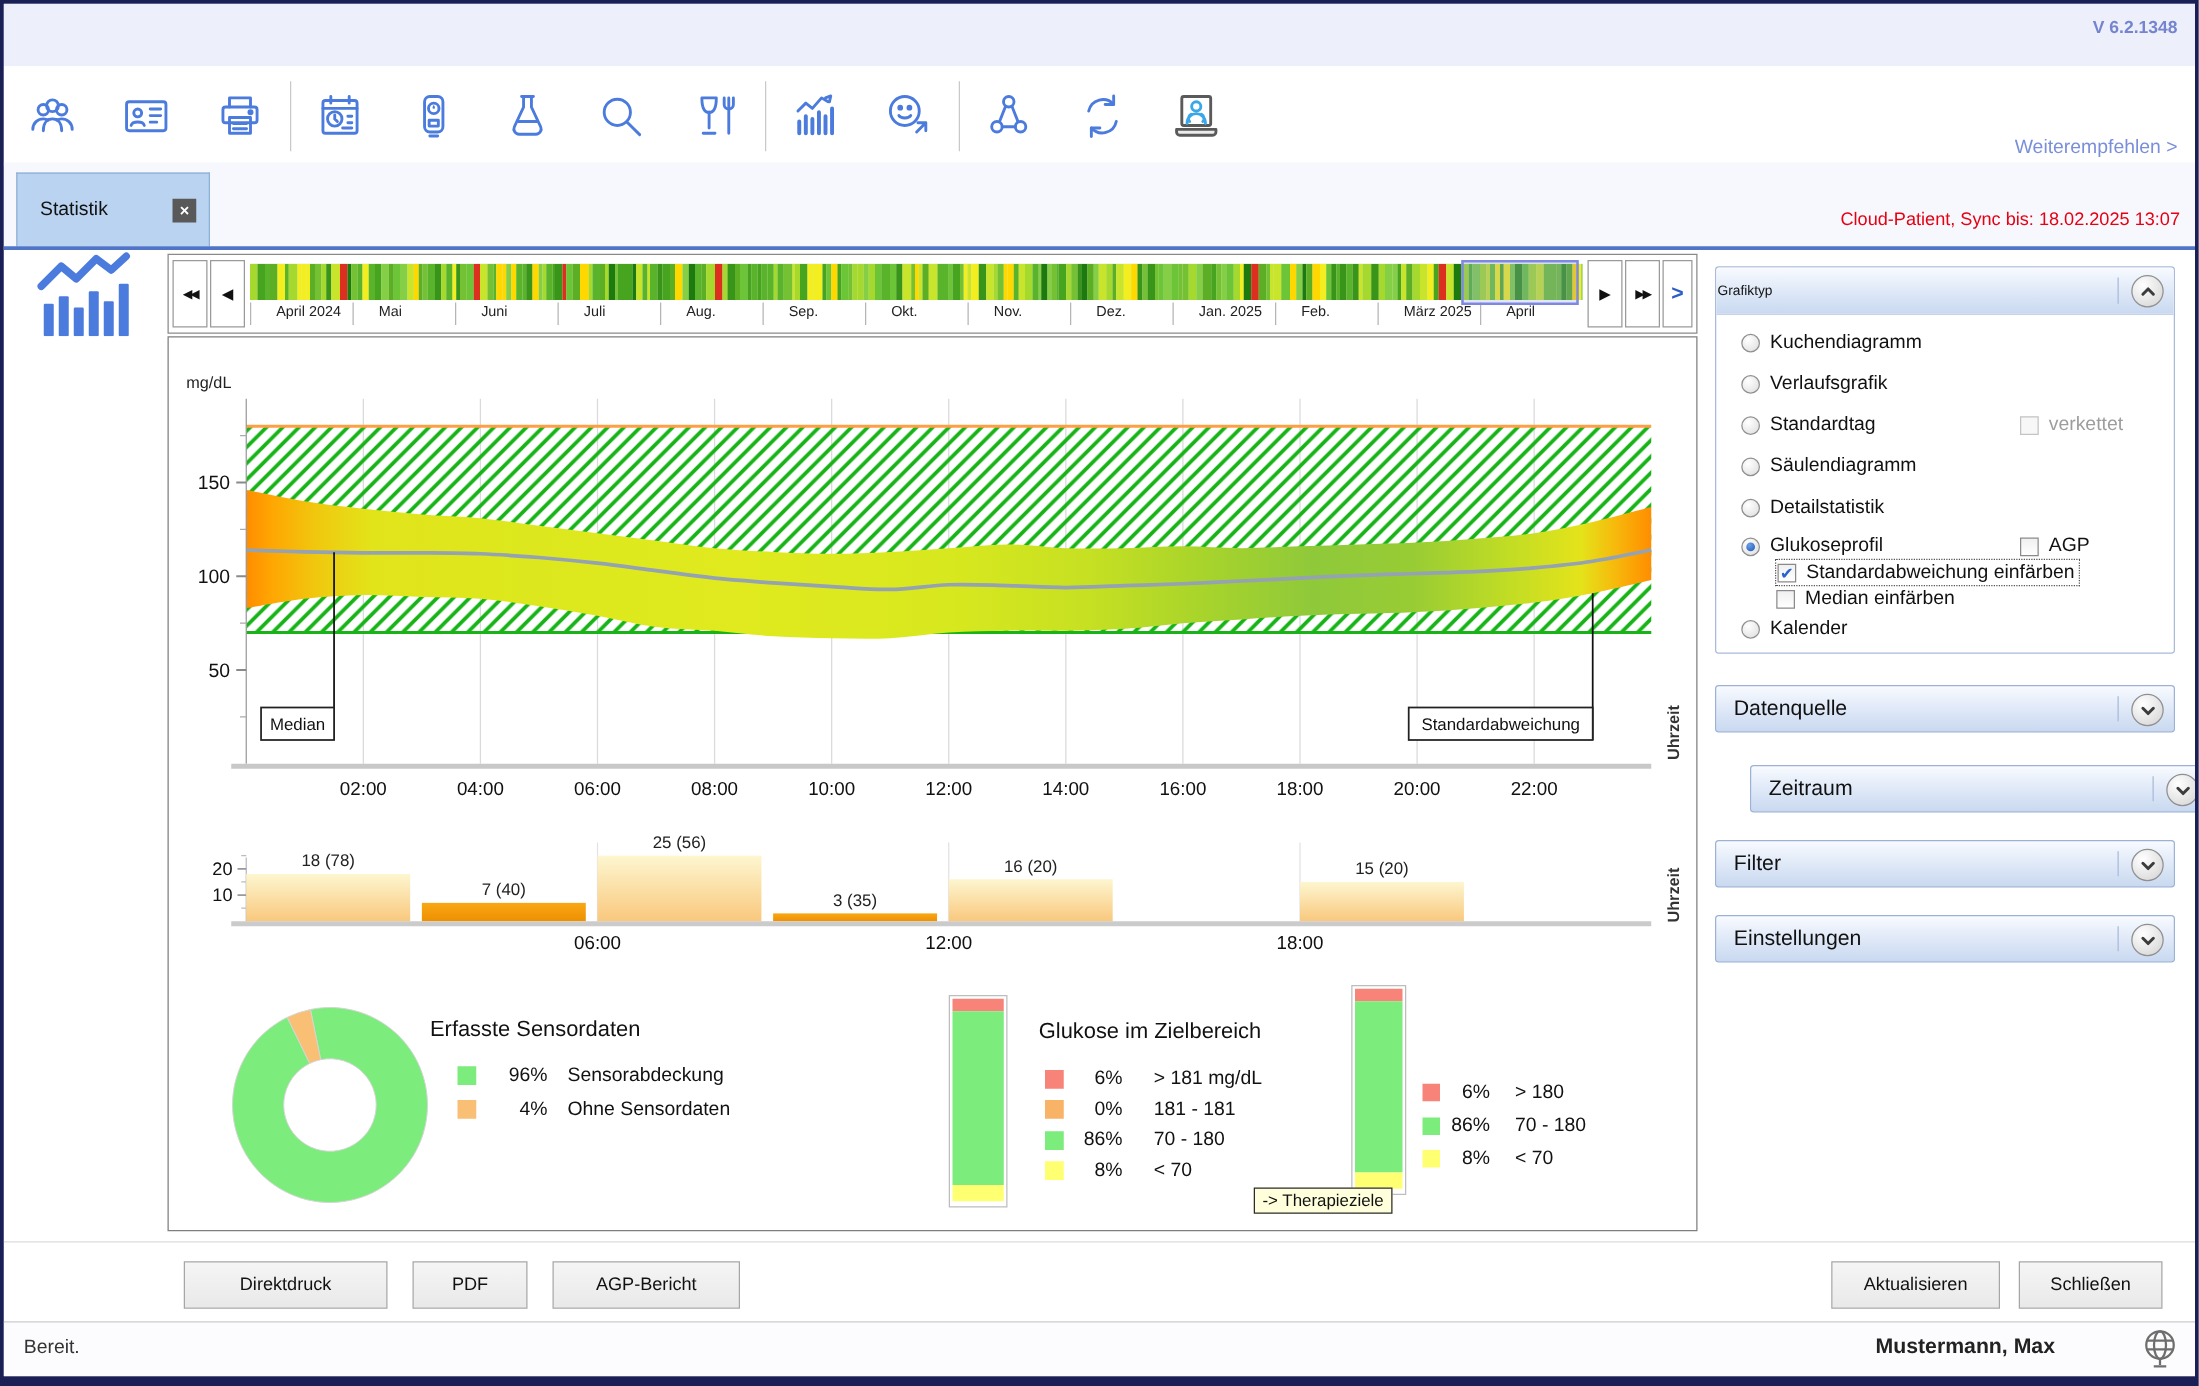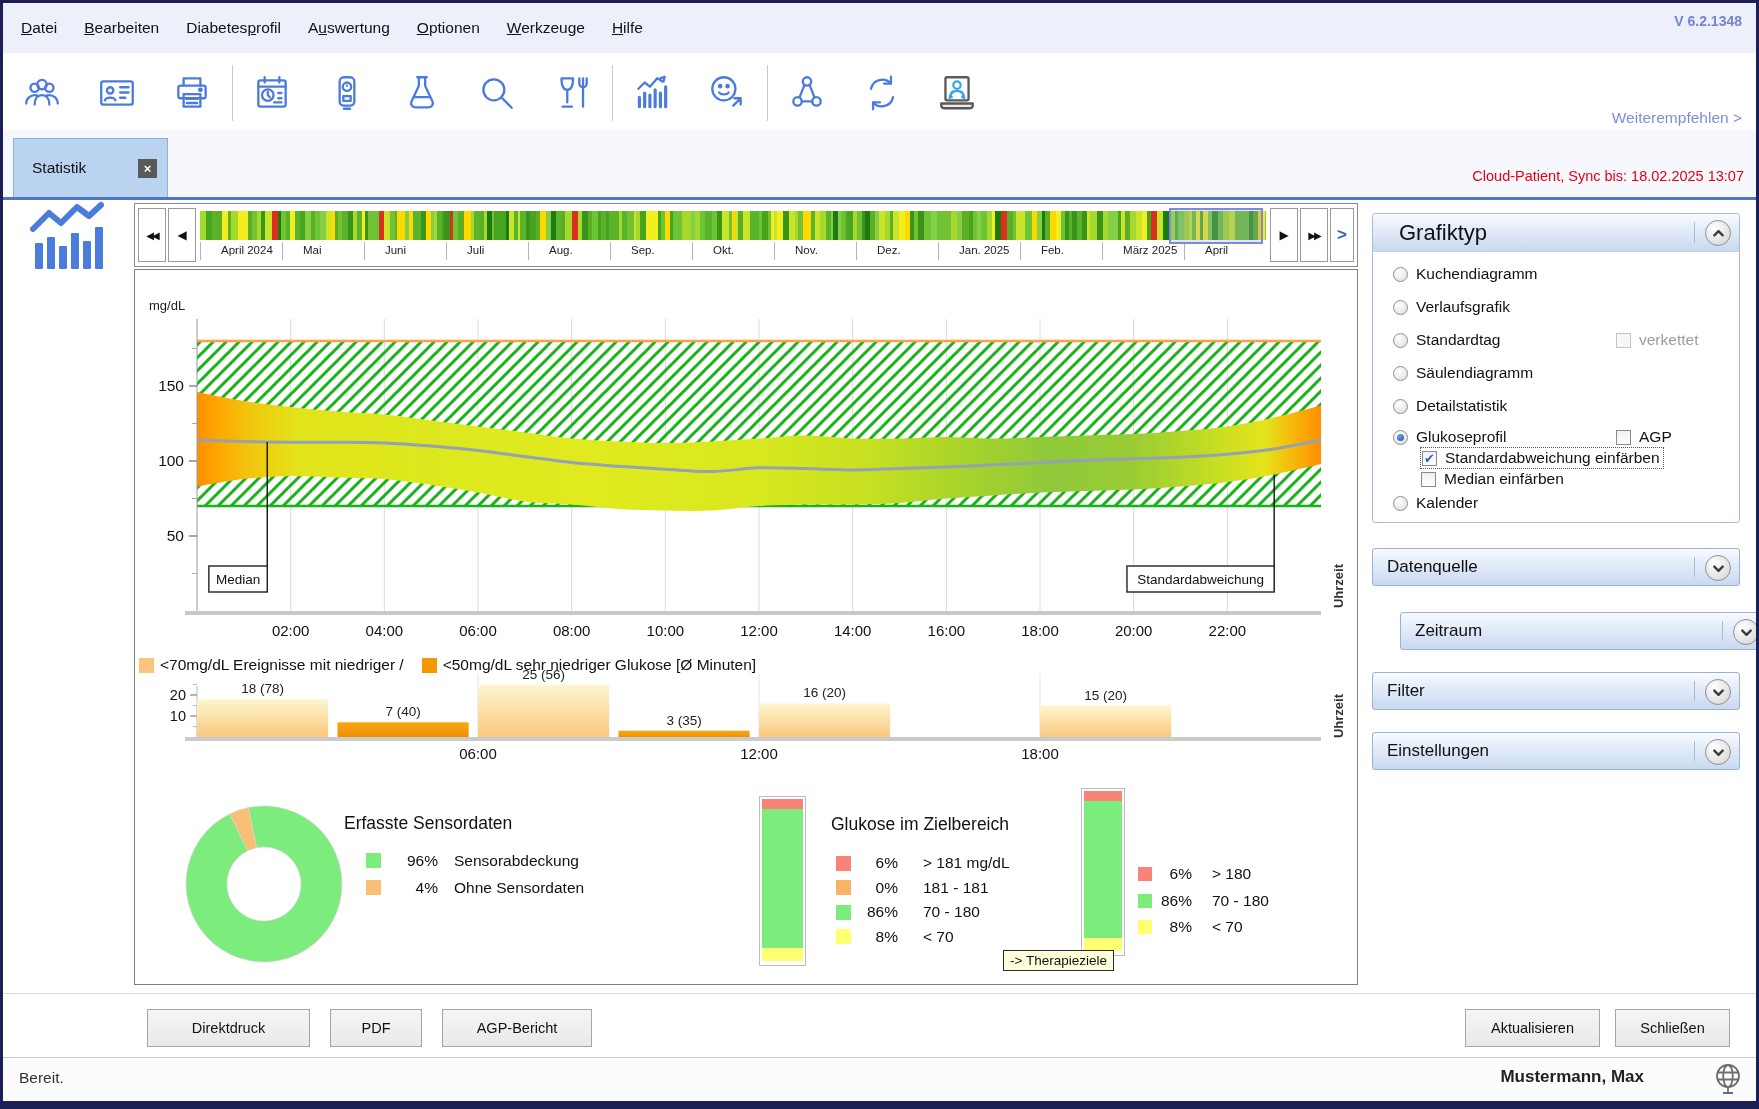--- a/index.html
+++ b/index.html
@@ -82,21 +82,21 @@
   #tir-bar-left{left:624px;top:526px;width:47px;height:170px;}
   #tir-bar-right{left:946px;top:518px;width:44px;height:168px;}
   .therapy-link{position:absolute;left:868px;top:680px;background:#ffffdc;border:1px solid #2b2b2b;
     font-size:13.5px;padding:2px 6px;z-index:3;cursor:pointer;white-space:nowrap;}
   
   .right-col{position:absolute;left:1369px;top:0;width:368px;height:100%;}
   .gt-wrap{position:absolute;left:0;top:210px;width:368px;height:310px;border:1px solid #a9bbd8;
     border-radius:3px;background:#fff;}
   .acc-header{position:relative;width:100%;height:38px;border-bottom:1px solid #c3d2ea;border-radius:3px 3px 0 0;
     background:linear-gradient(180deg,#f8fbff 0%,#dde7f7 55%,#c9d9f0 100%);
-    display:flex;align-items:center;padding-left:26px;font-size:22px;color:#111;}
+    display:flex;align-items:center;padding-left:1px;font-size:11px;color:#111;}
   .acc-solo{position:absolute;left:0;width:368px;height:38px;border:1px solid #9cb1d6;border-radius:3px;
     background:linear-gradient(180deg,#f8fbff 0%,#dde7f7 55%,#c9d9f0 100%);
     display:flex;align-items:center;padding-left:14px;font-size:17px;color:#111;cursor:pointer;}
   .acc-sep{position:absolute;right:44px;top:8px;bottom:8px;width:1px;background:#a8bbd9;}
   .chev{position:absolute;right:8px;top:6px;width:26px;height:26px;border-radius:50%;border:1px solid #909090;
     background:radial-gradient(circle at 35% 30%,#ffffff,#d2d2d2);
     display:flex;align-items:center;justify-content:center;cursor:pointer;}
   .opt-row{position:absolute;height:22px;display:flex;align-items:center;font-size:15.5px;cursor:pointer;}
   .radio{width:15px;height:15px;border-radius:50%;border:1px solid #8f8f8f;
     background:radial-gradient(circle at 35% 30%,#fff,#dcdcdc);flex:0 0 auto;position:relative;}
@@ -116,29 +116,20 @@
   .status-left{position:absolute;left:16px;top:11px;font-size:15.5px;color:#333;}
   .patient{position:absolute;right:112px;top:9px;font-size:17px;font-weight:bold;color:#222;}
   .globe{position:absolute;right:12px;top:5px;}
 </style>
 </head>
 <body>
 
 <div class="window">
 
   <div class="menubar">
-    <span id="menu-items" style="display:flex;gap:27px;">
-        <span class="menu-item"><u>D</u>atei</span>
-        <span class="menu-item"><u>B</u>earbeiten</span>
-        <span class="menu-item">Diabetes<u>p</u>rofil</span>
-        <span class="menu-item">A<u>u</u>swertung</span>
-        <span class="menu-item"><u>O</u>ptionen</span>
-        <span class="menu-item"><u>W</u>erkzeuge</span>
-        <span class="menu-item"><u>H</u>ilfe</span>
-      </span>
     <span class="version">V 6.2.1348</span>
   </div>
 
   <div class="toolbar">
     <span id="toolbar-items" style="display:flex;align-items:center;">
         <button class="tool-btn">
           <svg width="44" height="44" viewBox="0 0 40 40" fill="none" stroke="#4b7bdc" stroke-width="2.2" stroke-linecap="round" stroke-linejoin="round">
             <circle cx="13" cy="15" r="4"></circle>
             <circle cx="27" cy="15" r="4"></circle>
             <circle cx="20" cy="12" r="4.5"></circle>
@@ -603,26 +594,20 @@
           <line x1="130.25" y1="140.875" x2="130.25" y2="291" stroke="#111" stroke-width="1.4"></line>
           <rect x="71.85" y="265" width="58.400000000000006" height="26" fill="#fff" stroke="#222" stroke-width="1.4"></rect>
           <text x="101.05" y="278" text-anchor="middle" font-size="13.5" fill="#111" dy=".35em">Median</text>
         </g>
         <g>
           <line x1="1137.1666666666667" y1="173.5" x2="1137.1666666666667" y2="291" stroke="#111" stroke-width="1.4"></line>
           <rect x="989.9666666666667" y="265" width="147.20000000000002" height="26" fill="#fff" stroke="#222" stroke-width="1.4"></rect>
           <text x="1063.5666666666668" y="278" text-anchor="middle" font-size="13.5" fill="#111" dy=".35em">Standardabweichung</text>
         </g>
       </svg>
-    <div class="hypo-legend" id="hypo-legend">
-        <span class="sw" style="background: rgb(249, 197, 126);"></span>
-        <span class="txt">&lt;70mg/dL Ereignisse mit niedriger /</span>
-        <span class="sw" style="background: rgb(243, 152, 0);"></span>
-        <span class="txt">&lt;50mg/dL sehr niedriger Glukose [Ø Minuten]</span>
-      </div>
     <svg id="hypo-svg" width="1220" height="130" viewBox="0 0 1220 130">
         <defs>
           <linearGradient id="lightBar" x1="0" y1="0" x2="0" y2="1">
             <stop offset="0" stop-color="#fdf6d0"></stop>
             <stop offset="1" stop-color="#f9c87d"></stop>
           </linearGradient>
           <linearGradient id="darkBar" x1="0" y1="0" x2="0" y2="1">
             <stop offset="0" stop-color="#f9a716"></stop>
             <stop offset="1" stop-color="#ee9000"></stop>
           </linearGradient>

